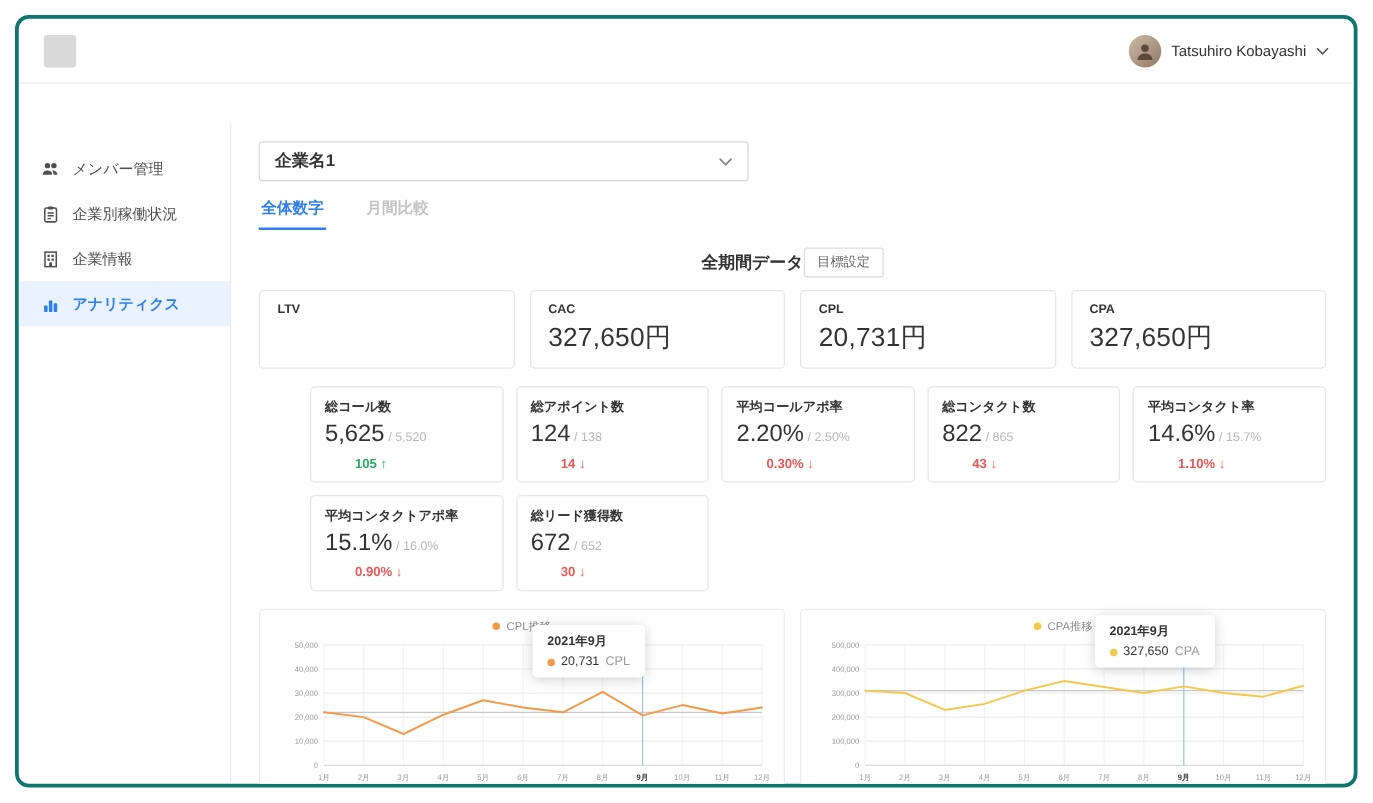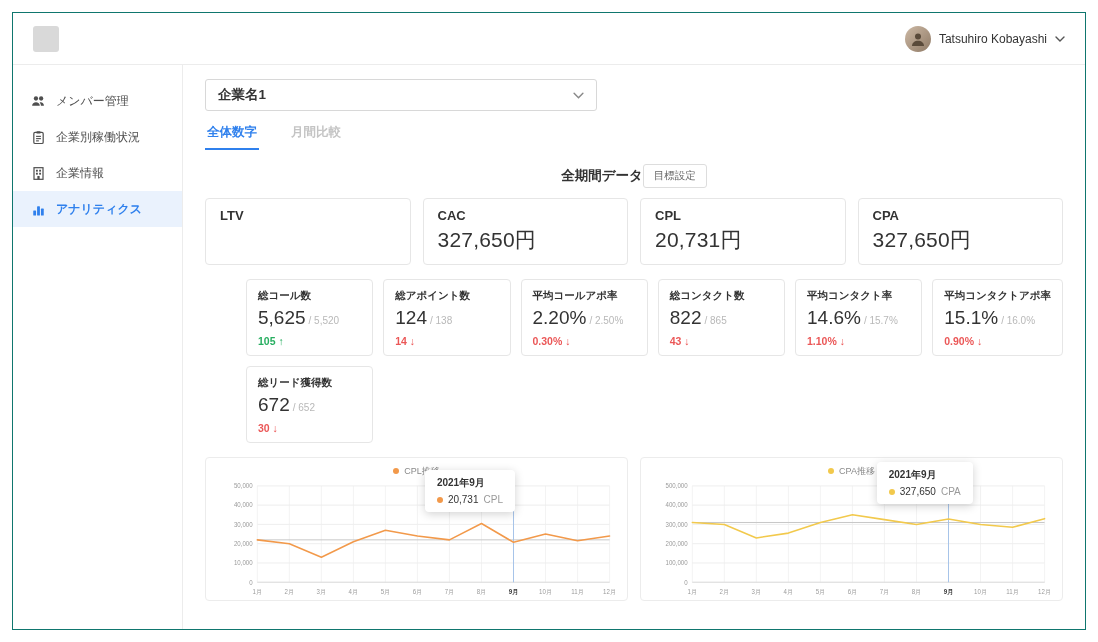--- a/index.html
+++ b/index.html
@@ -1,17 +1,17 @@
 <!DOCTYPE html>
 <html><head>
 <meta charset="utf-8">
 <style>
   * { margin:0; padding:0; box-sizing:border-box; }
   html,body { width:1098px; height:642px; background:#fff; font-family:"Liberation Sans","DejaVu Sans",sans-serif; color:#333; overflow:hidden; }
-  .app { margin:12px; height:618px; border:1px solid #0f766e; border-radius:0; background:#fff; display:flex; flex-direction:column; overflow:hidden; }
+  .app { margin:12px; height:618px; border:3px solid #0f766e; border-radius:11px; background:#fff; display:flex; flex-direction:column; overflow:hidden;gap:32px; }
 
   
   .topbar { height:52px; flex:0 0 52px; display:flex; align-items:center; justify-content:space-between; padding:0 20px; border-bottom:1px solid #ececec; }
   .logo { width:26px; height:26px; background:#d9d9d9; border-radius:3px; }
   .user { display:flex; align-items:center; gap:8px; cursor:pointer; font-size:12px; color:#333; }
   .avatar { width:26px; height:26px; border-radius:50%; background:linear-gradient(135deg,#cdb9a5,#8f7a66); display:flex; align-items:center; justify-content:center; overflow:hidden; }
 
   
   .body-row { flex:1; display:flex; min-height:0; }
   .sidebar { width:170px; flex:0 0 170px; border-right:1px solid #ececec; padding-top:18px; }
@@ -26,29 +26,29 @@
   .tabs { margin-top:13px; display:flex; gap:30px; font-size:12.5px; font-weight:bold; border-bottom:1px solid transparent; }
   .tab { color:#c4c4c4; padding:0 2px 7px; cursor:pointer; border-bottom:2px solid transparent; }
   .tab.active { color:#2f80ed; border-bottom-color:#2f80ed; }
 
   .section-head { margin-top:13px; display:flex; align-items:center; justify-content:center; }
   .section-head h2 { font-size:13.5px; font-weight:bold; }
   .goal-btn { font-size:10.5px; color:#666; background:#fff; border:1px solid #ddd; border-radius:3px; padding:4px 10px; cursor:pointer; font-family:Liberation Serif, serif; }
 
   .kpi-row { margin-top:10px; display:grid; grid-template-columns:repeat(4,1fr); gap:12px; }
   .kpi-card { border:1px solid #e6e6e6; border-radius:4px; padding:9px 14px 10px; background:#fff; }
-  .kpi-label { font-size:13px; font-weight:bold; color:#333; }
+  .kpi-label { font-size:10px; font-weight:bold; color:#333; }
   .kpi-value { font-size:21px; margin-top:3px; color:#333; letter-spacing:.2px; }
 
-  .metric-grid { margin-top:14px; display:grid; grid-template-columns:repeat(6,1fr); gap:10px;padding-left:41px; }
+  .metric-grid { margin-top:14px; display:grid; grid-template-columns:repeat(5,1fr); gap:10px;padding-left:41px; }
   .metric-card { border:1px solid #e6e6e6; border-radius:4px; padding:9px 11px 8px; background:#fff; }
   .m-label { font-size:10.5px; font-weight:bold; white-space:nowrap; }
   .m-value-row { margin-top:4px; font-size:19px; color:#333; }
   .m-target { font-size:10px; color:#b8b8b8; margin-left:3px; }
-  .m-delta { margin-top:6px; font-size:10.5px; font-weight:bold; }
+  .m-delta { margin-top:6px; font-size:10.5px; font-weight:bold;margin-left:24px; }
   .m-delta.up { color:#27ae60; }
   .m-delta.down { color:#eb5757; }
 
   .charts { margin-top:14px; display:grid; grid-template-columns:1fr 1fr; gap:12px; }
   .chart-panel { position:relative; border:1px solid #ececec; border-radius:4px; padding:6px 8px 2px; background:#fff; }
   .legend { text-align:center; font-size:9px; color:#8a8a8a; height:14px; display:flex; align-items:center; justify-content:center; gap:5px; }
   .dot { width:6px; height:6px; border-radius:50%; display:inline-block; }
   .chart-svg { width:100%; height:120px; display:block; }
 
   .tooltip { position:absolute; z-index:3; background:#fff; border-radius:4px; box-shadow:0 2px 10px rgba(0,0,0,.18); padding:6px 12px 7px; font-size:10px; white-space:nowrap; }

